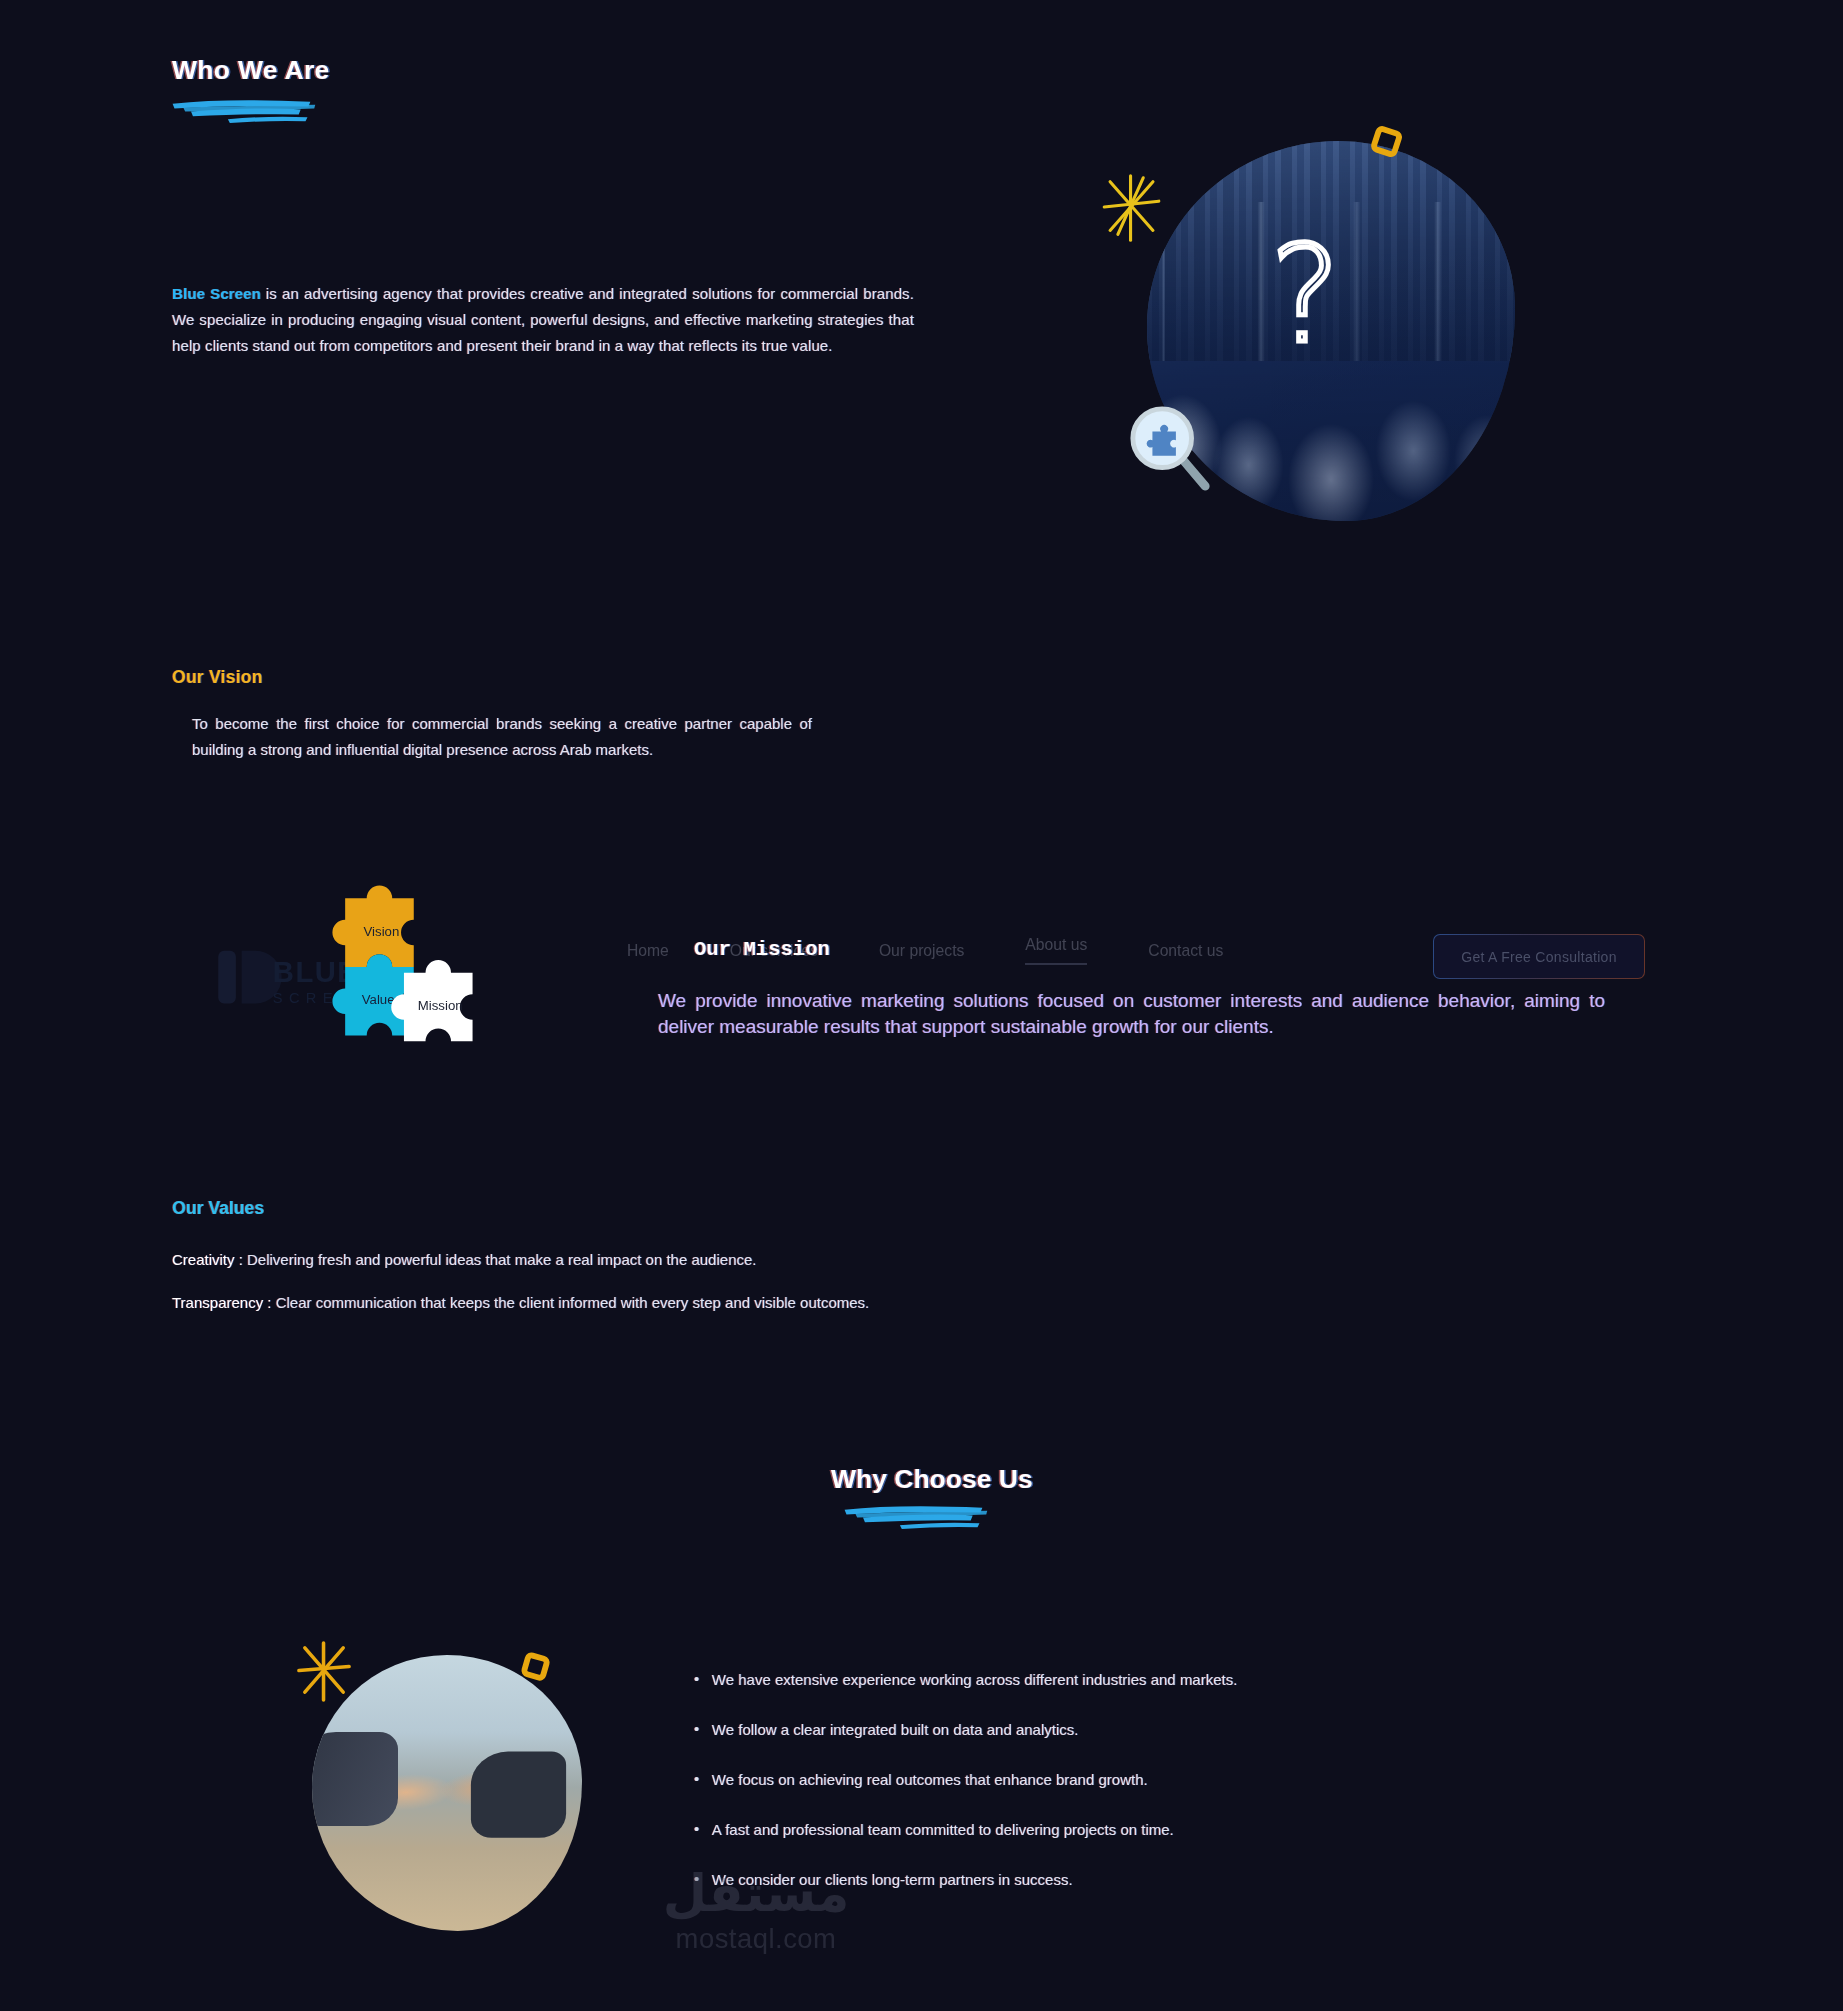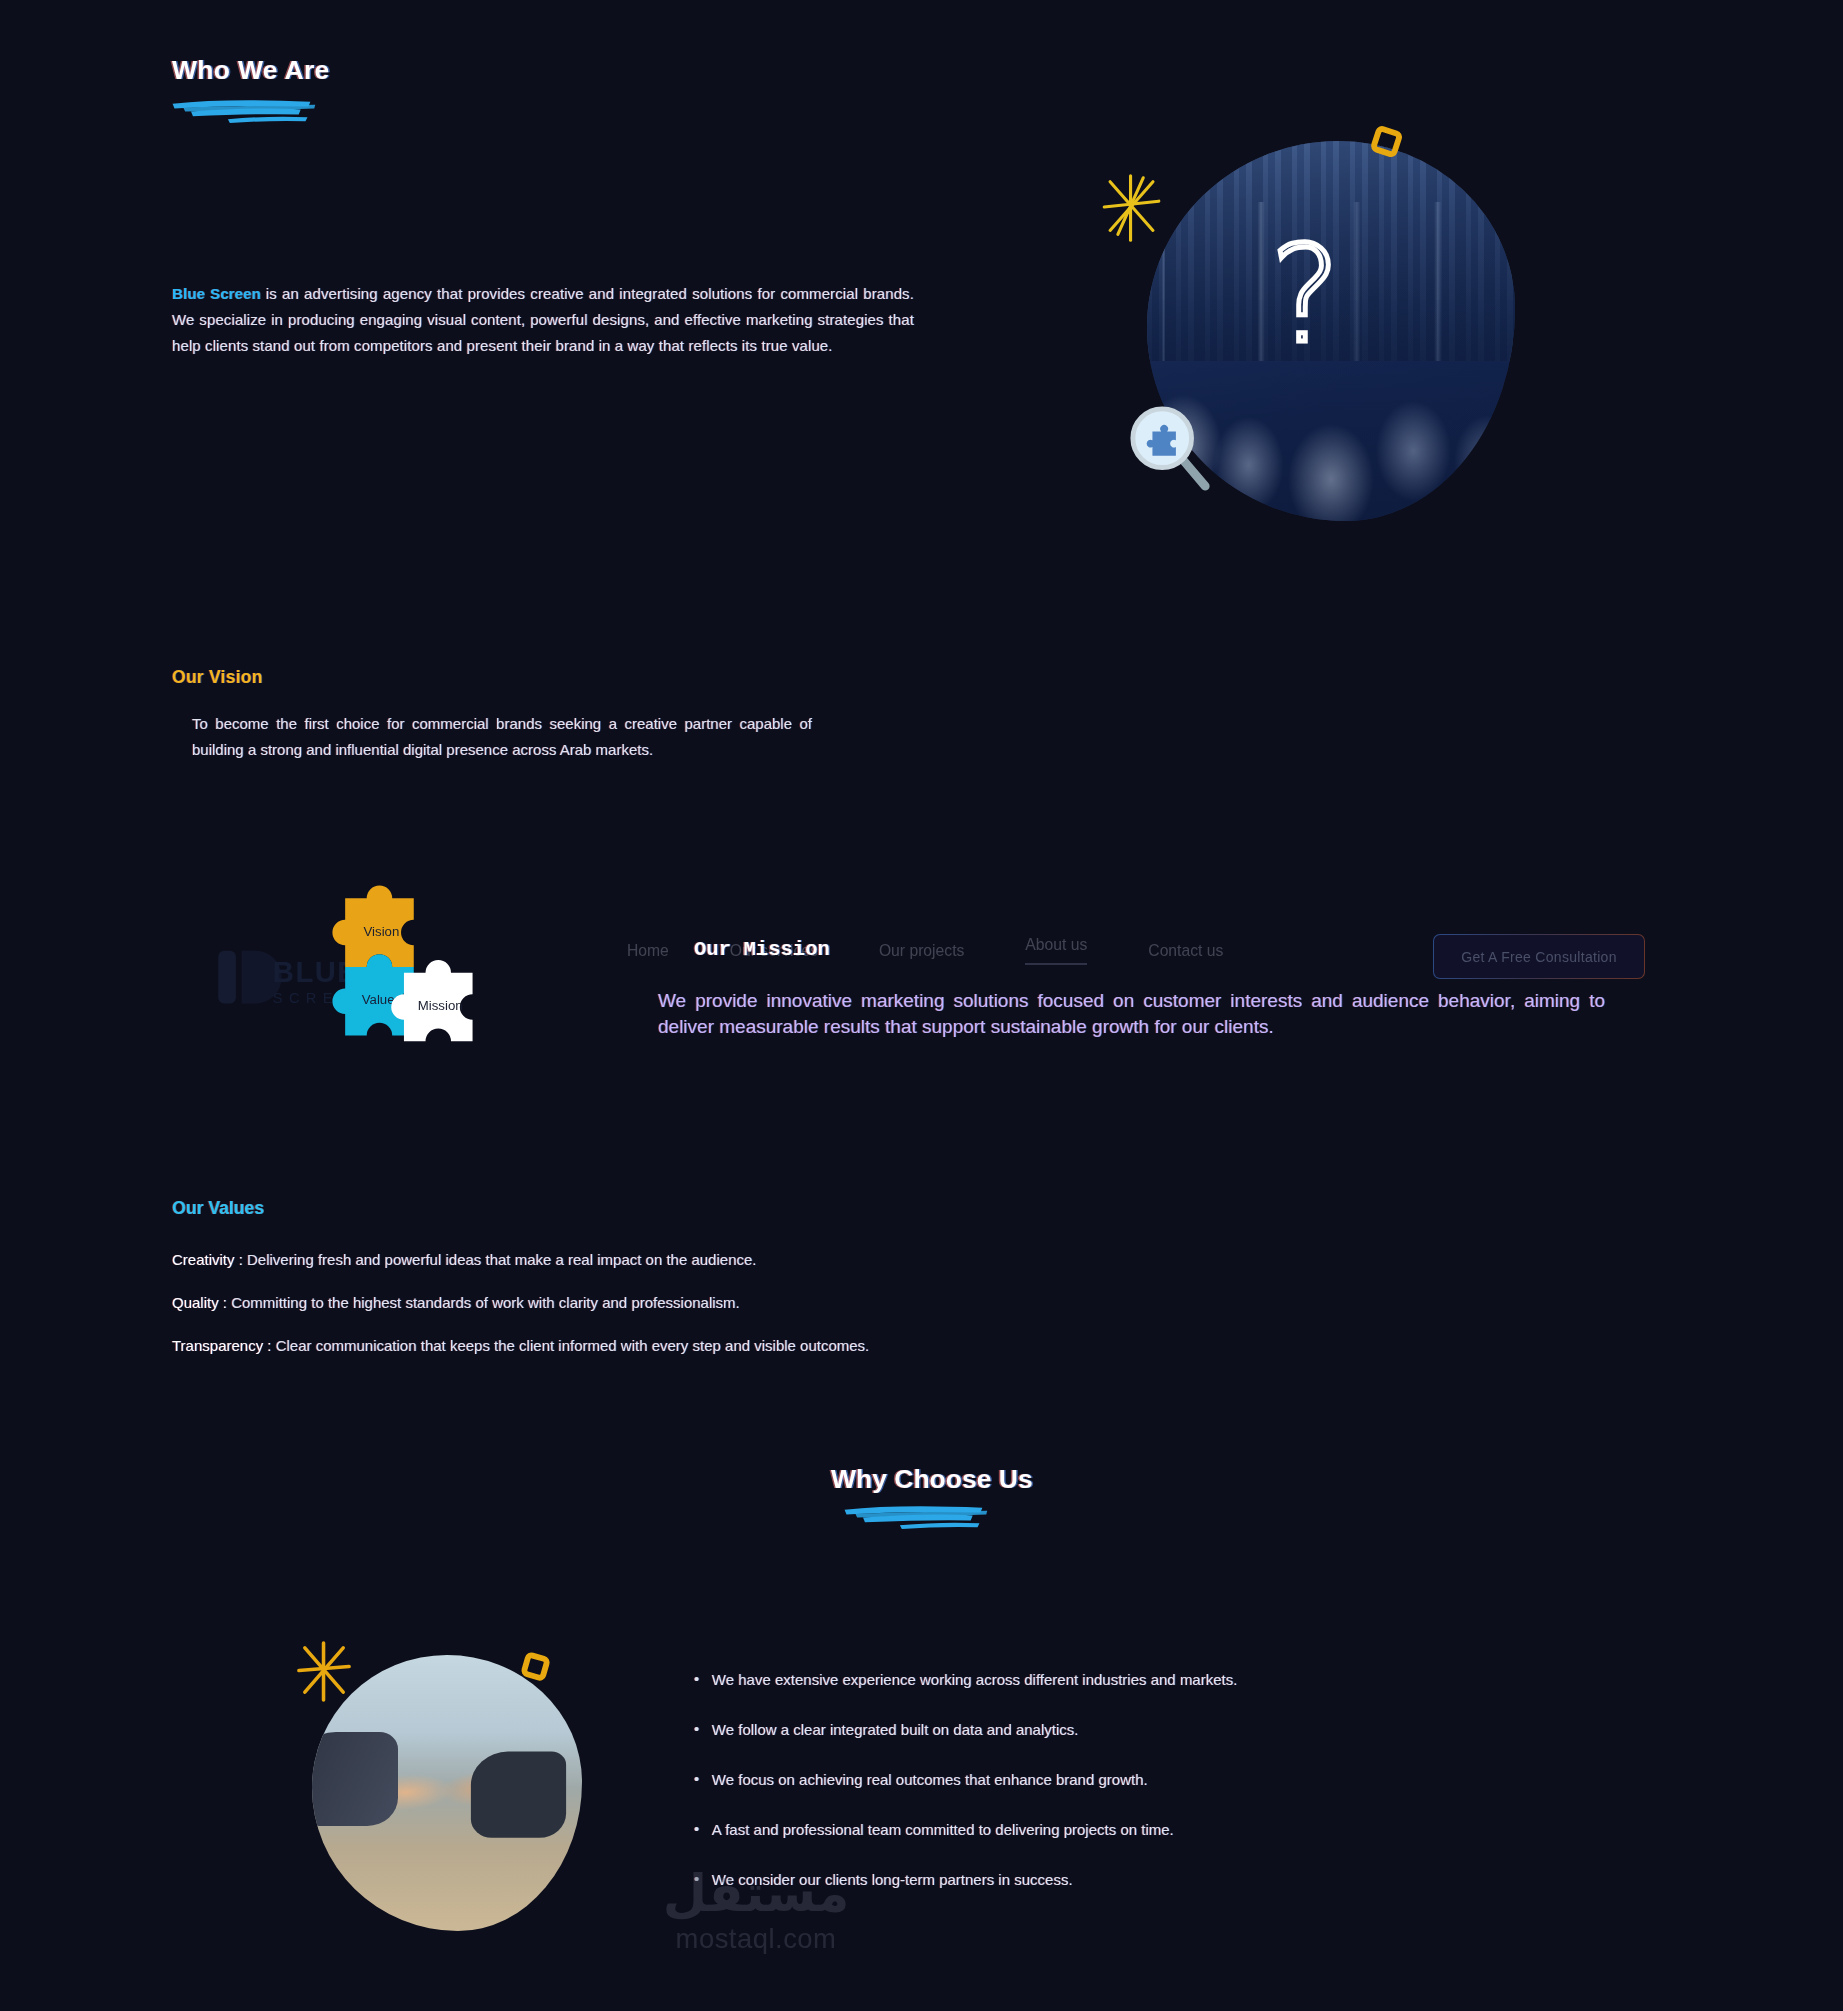--- a/index.html
+++ b/index.html
@@ -428,23 +428,20 @@
 
   <div class="mission-title">Our Mission</div>
   <p class="mission-para">We provide innovative marketing solutions focused on customer interests and audience behavior, aiming to deliver measurable results that support sustainable growth for our clients.</p>
 
   <div class="values-title">Our Values</div>
   <div class="values-list">
     <div class="value-row">
       <span class="value-label">Creativity :</span><span> Delivering fresh and powerful ideas that make a real impact on the audience.</span>
     </div>
     <div class="value-row">
-      <span class="value-label">Quality :</span><span> Committing to the highest standards of work with clarity and professionalism.</span>
-    </div>
-    <div class="value-row">
       <span class="value-label">Transparency :</span><span> Clear communication that keeps the client informed with every step and visible outcomes.</span>
     </div>
   </div>
 
   <div class="why-title">Why Choose Us</div>
 
   <svg class="why-brush" width="176" height="33" viewBox="0 0 180 34">
     <g fill="#2ca8e8">
       <path d="M3 10 Q60 4 145 8 L143 13 Q62 11 5 15 Z"></path>
       <path d="M22 18 Q95 13 135 16 L133 21 Q90 20 24 23 Z"></path>

